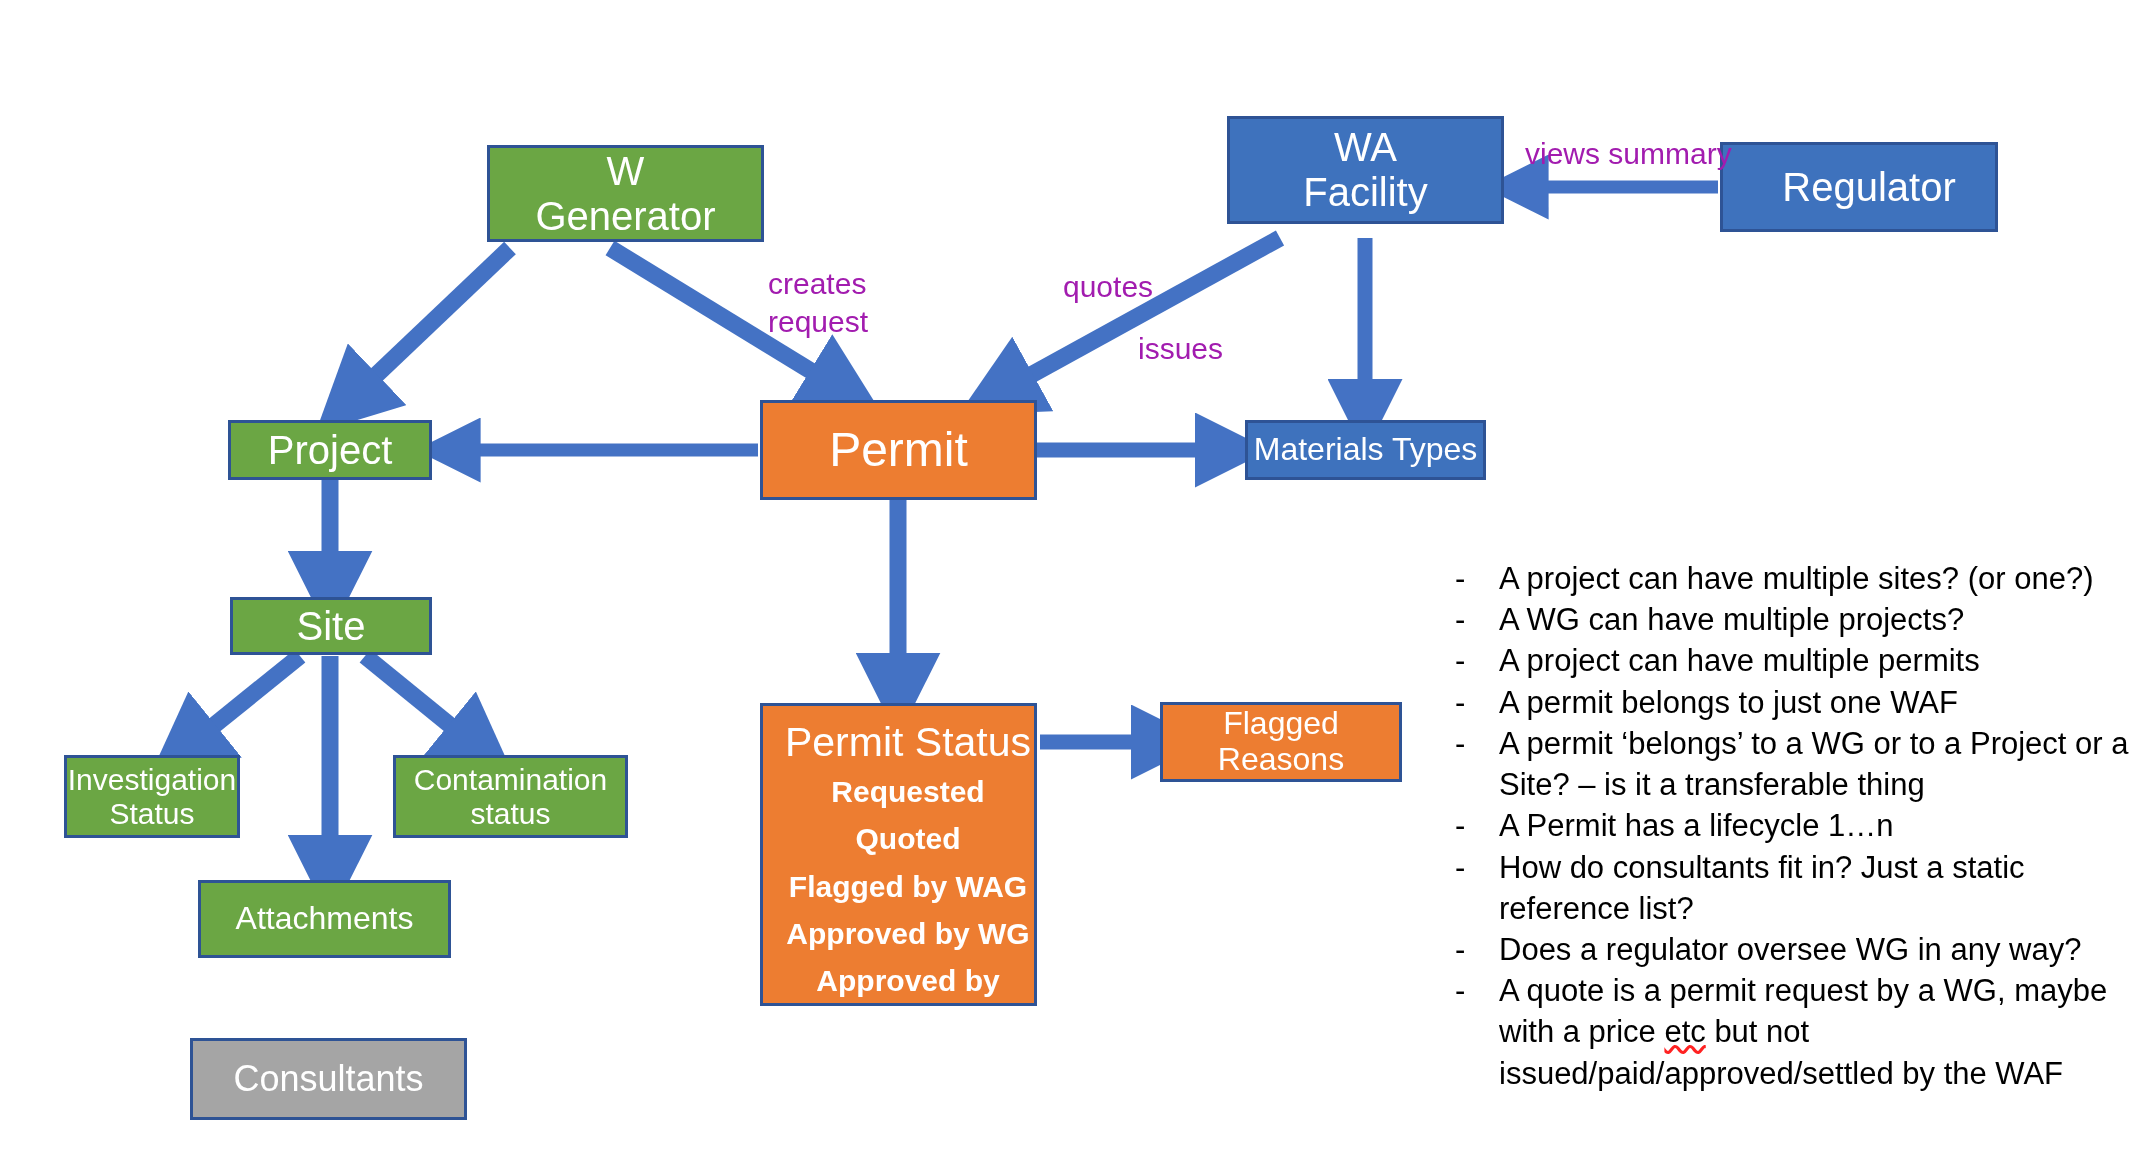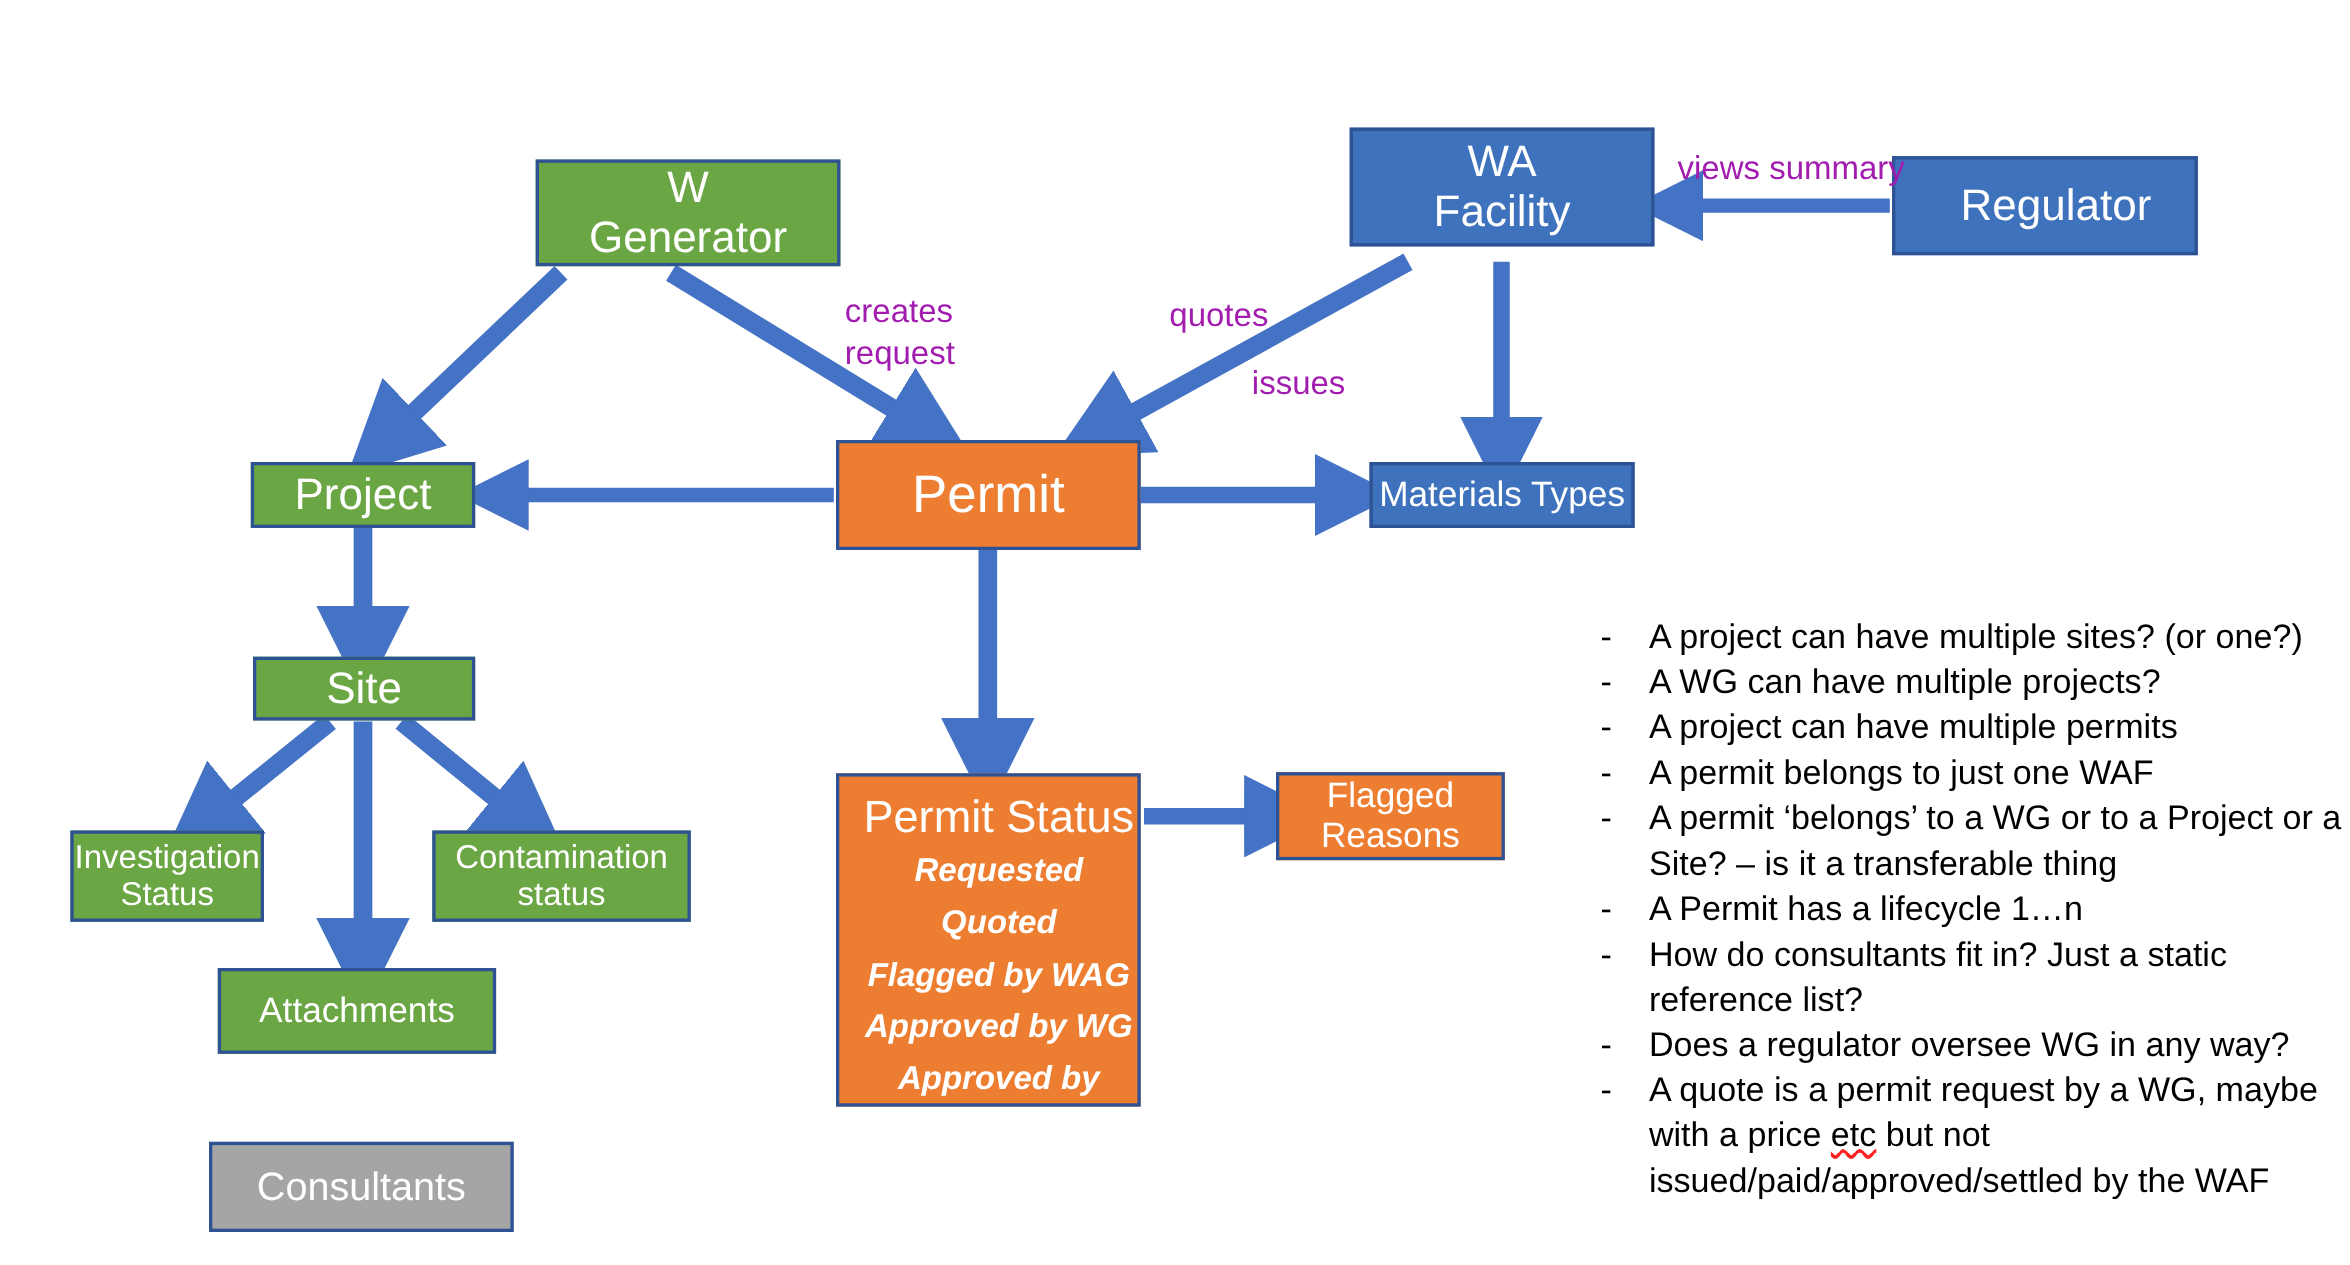--- a/index.html
+++ b/index.html
@@ -56,21 +56,20 @@
     padding-left: 19px;
   }
   .node.statuslist .title {
     font-size: 41px;
     margin-bottom: 2px;
   }
   .node.statuslist .status-item {
     font-size: 30px;
     font-weight: bold;
     line-height: 1.58;
-    font-style: italic;
   }
 
   .edge-label {
     position: absolute;
     color: #a21caf;
     font-size: 30px;
     line-height: 1.28;
     white-space: pre-line;
     text-align: left;
     z-index: 6;
@@ -183,21 +182,21 @@
   </div>
 
   <div class="node green" style="left:198px; top:880px; width:253px; height:78px;">
     <span class="title" style="font-size:32px;">Attachments</span>
   </div>
 
   <div class="node gray" style="left:190px; top:1038px; width:277px; height:82px;">
     <span class="title" style="font-size:36px;">Consultants</span>
   </div>
 
-  <div class="node orange" style="left:1160px; top:702px; width:208px; height:80px;">
+  <div class="node orange" style="left:1160px; top:702px; width:242px; height:80px;">
     <span class="title" style="font-size:32px;">Flagged
 Reasons</span>
   </div>
 
   <div class="node orange statuslist" style="left:760px; top:703px; width:277px; height:303px;">
     <span class="title">Permit Status</span>
     <span class="status-item">Requested</span>
     <span class="status-item">Quoted</span>
     <span class="status-item">Flagged by WAG</span>
     <span class="status-item">Approved by WG</span>

